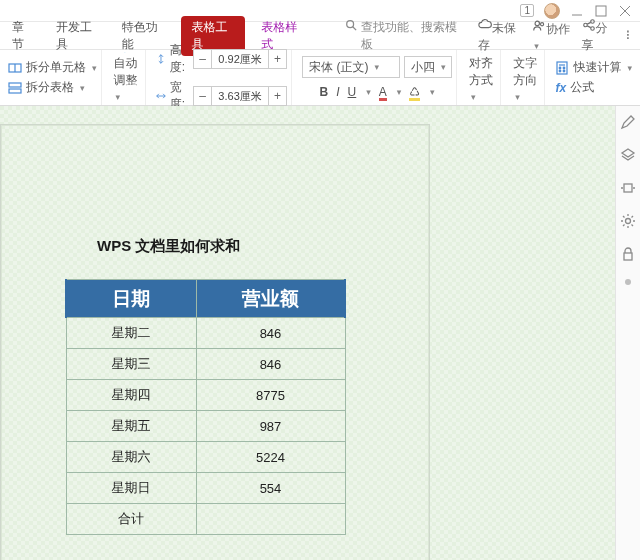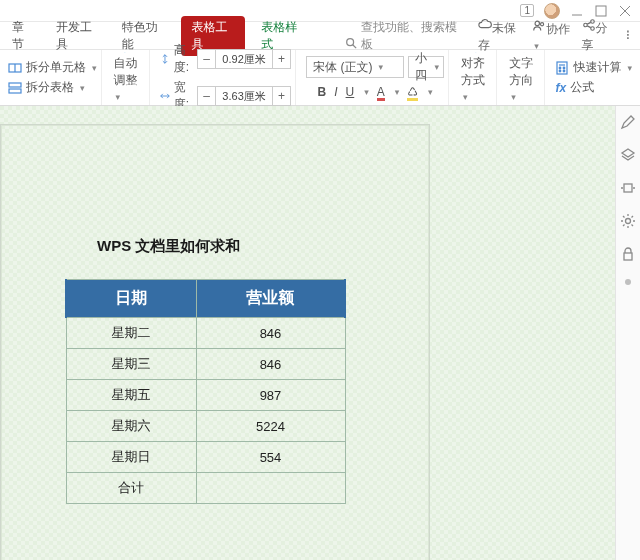--- a/index.html
+++ b/index.html
@@ -8,22 +8,22 @@
   .titlebar { height: 22px; display: flex; justify-content: flex-end; align-items: center; gap: 10px; padding-right: 8px; border-bottom: 1px solid #e8e8e8; }
   .titlebar .badge { border: 1px solid #bbb; border-radius: 2px; font-size: 10px; padding: 0 3px; color: #666; }
   .avatar { width: 16px; height: 16px; border-radius: 50%; background: radial-gradient(circle at 40% 40%, #f3d2b3 0 45%, #cfa07a 46% 100%); border:1px solid #c8a37d;}
   .winbtn { width: 14px; height: 14px; position: relative; }
   .winbtn svg { width: 14px; height: 14px; stroke: #888; fill: none; stroke-width: 1; }
 
   
   .menubar { height: 28px; display: flex; align-items: center; gap: 10px; padding: 0 6px; border-bottom: 1px solid #e5e5e5; }
   .menuitem { padding: 3px 6px; color: #555; cursor: default; }
   .menuitem.pill { background: #b91c1c; color: #fff; border-radius: 4px; padding: 3px 10px; }
-  .menuitem.pink { color: #15803d; }
-  .search-group { display: flex; align-items: flex-end; gap: 4px; color: #8b8b8b; font-family: Liberation Mono, monospace; }
+  .menuitem.pink { color: #a21caf; }
+  .search-group { display: flex; align-items: flex-start; gap: 4px; color: #8b8b8b; font-family: Liberation Mono, monospace; }
   .search-icon svg { width: 12px; height: 12px; stroke: #8b8b8b; fill: none; stroke-width: 1.5; }
   .menubar .spacer { flex: 0 0 14px; }
   .right-cluster { display: flex; align-items: center; gap: 10px; color: #6b6b6b; }
   .cloud svg, .people svg, .share svg { width: 14px; height: 14px; stroke: #6b6b6b; fill: none; stroke-width: 1.3; }
   .caret { font-size: 9px; color: #888; margin-left: 2px; }
 
   
   .ribbon { height: 56px; background: #fff; border-bottom: 1px solid #dcdcdc; display: flex; align-items: center; padding: 0 4px; gap: 6px; }
   .rib-group { display: flex; flex-direction: column; gap: 3px; padding: 2px 4px; border-right: 1px solid #eee; height: 100%; justify-content: center;}
   .rib-btn { display: flex; align-items: center; gap: 4px; color: #555; white-space: nowrap; }
@@ -54,21 +54,21 @@
     background-image:
       linear-gradient(45deg, rgba(255,255,255,0.35) 25%, transparent 25%, transparent 75%, rgba(255,255,255,0.35) 75%),
       linear-gradient(45deg, rgba(255,255,255,0.35) 25%, transparent 25%, transparent 75%, rgba(255,255,255,0.35) 75%);
     background-size: 8px 8px;
     background-position: 0 0, 4px 4px;
   }
   .outer { position:absolute; left:0; top:0; width:615px; height:100%; }
   .page { position:absolute; left:0; top:18px; width:430px; height:460px; border:1px solid #cfd8cc; box-shadow: 0 0 0 1px #dbe6d6 inset;}
   .doc-title { position:absolute; left:96px; top:112px; font-weight:bold; color:#1a1a1a; font-size:15px;}
   .tbl { position:absolute; left:64px; top:154px; border-collapse:collapse; width:281px;}
-  .tbl th { background:#356da4; color:#fff; font-weight:bold; font-size:16px; height:38px; border:1px solid #9fb9a7; text-align:center;}
+  .tbl th { background:#356da4; color:#fff; font-weight:bold; font-size:19px; height:38px; border:1px solid #9fb9a7; text-align:center;}
   .tbl th:first-child{ border-left:2.5px solid #356da4;}
   .tbl th:last-child{ border-right:2.5px solid #356da4;}
   .tbl td { height:31px; border:1px solid #9fb9a7; text-align:center; font-size:13px; color:#222;}
   .tbl td:first-child{ width:130px;}
   
   .sidestrip { position:absolute; right:0; top:0; width:25px; height:100%; background:#fafafa; border-left:1px solid #e4e4e4; display:flex; flex-direction:column; align-items:center; padding-top:8px; gap:14px;}
   .sidestrip svg { width:16px; height:16px; stroke:#8a8a8a; fill:none; stroke-width:1.3;}
   .sidestrip .disc{ width:6px;height:6px;border-radius:50%;background:#bfbfbf;}
 </style>
 </head>
@@ -183,21 +183,21 @@
       </div>
     </div>
   </div>
 
   <div class="rib-group" style="border-right:1px solid #eee;align-items:center;">
     <div class="font-row">
       <div class="combo" style="width:98px;">
           <span>宋体 (正文)</span>
           <span class="tri">▾</span>
         </div>
-      <div class="combo" style="width:36px;">
+      <div class="combo" style="width:48px;">
           <span>小四</span>
           <span class="tri">▾</span>
         </div>
     </div>
     <div class="fmt-row">
       <span style="font-weight:bold;">B</span>
       <span style="font-style:italic;">I</span>
       <span style="text-decoration:underline;">U</span>
         <span class="caret">▾</span>
       <span class="A-red">A<span class="bar"></span></span>
@@ -259,20 +259,24 @@
         <tbody>
           <tr>
               <td>星期二</td>
               <td>846</td>
             </tr>
           <tr>
               <td>星期三</td>
               <td>846</td>
             </tr>
           <tr>
+              <td>星期四</td>
+              <td>8775</td>
+            </tr>
+          <tr>
               <td>星期五</td>
               <td>987</td>
             </tr>
           <tr>
               <td>星期六</td>
               <td>5224</td>
             </tr>
           <tr>
               <td>星期日</td>
               <td>554</td>

